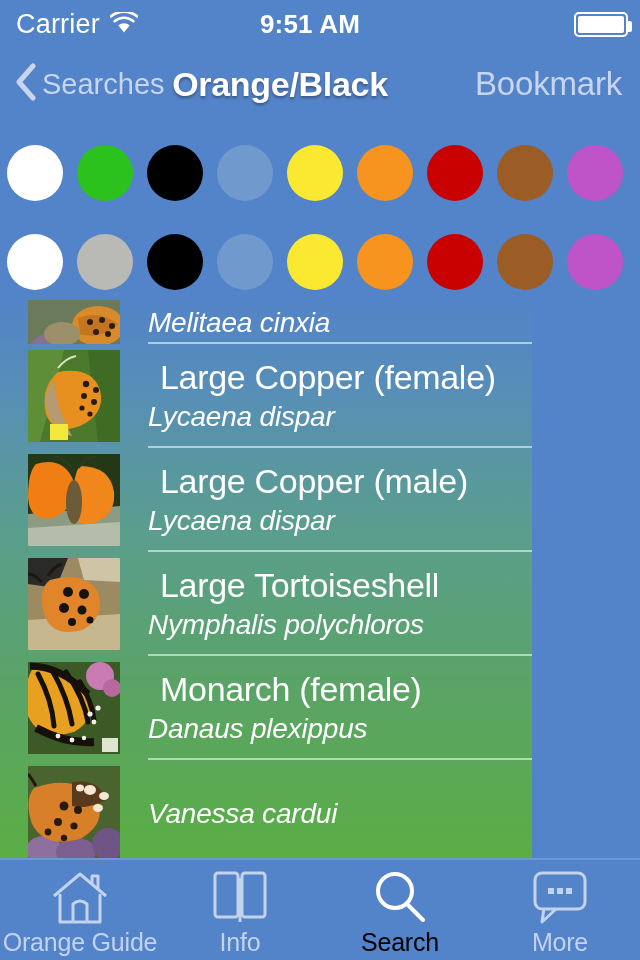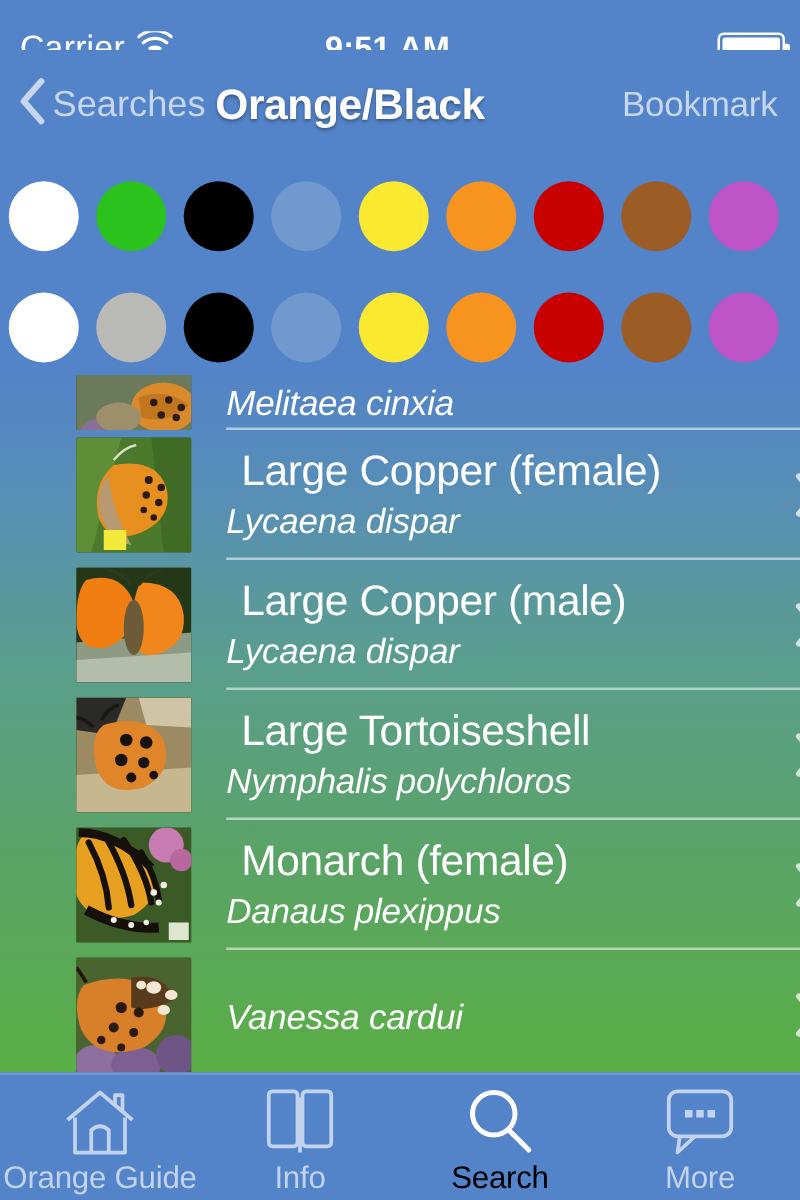--- a/index.html
+++ b/index.html
@@ -6,21 +6,21 @@
   html,body { width:640px; height:960px; overflow:hidden; }
   body {
     font-family:"Liberation Sans", sans-serif;
     background:#5383c8;
     -webkit-font-smoothing:antialiased;
   }
   #app { position:relative; width:640px; height:960px; overflow:hidden; }
 
   
   .statusbar {
-    position:absolute; top:18px; left:0; width:640px; height:40px;
+    position:absolute; top:4px; left:0; width:640px; height:40px;
     background:#5383c8; color:#ffffff;
     display:flex; align-items:center;
   }
   .sb-left { position:absolute; left:16px; display:flex; align-items:center; gap:10px; }
   .sb-carrier { font-size:27px; letter-spacing:0.2px; }
   .sb-wifi { display:block; }
   .sb-time {
     position:absolute; left:0; width:620px; text-align:center;
     font-size:26px; font-weight:bold; letter-spacing:0.2px;
   }
@@ -42,45 +42,44 @@
     color:#c7d5ef; font-size:29px; cursor:pointer;
   }
   .nav-back .chev { display:block; margin-top:2px; }
   .nav-title {
     position:absolute; left:0; width:560px; text-align:center;
     font-size:34px; font-weight:bold; color:#ffffff;
     text-shadow:0 2px 3px rgba(0,0,0,0.35);
     letter-spacing:-0.3px;
   }
   .nav-right {
-    position:absolute; right:18px; color:#c7d5ef; font-size:28px; cursor:pointer;
+    position:absolute; right:18px; color:#c7d5ef; font-size:33px; cursor:pointer;
     letter-spacing:-0.2px;
   }
 
   
   .swatch-panel {
     position:absolute; top:128px; left:0; width:640px; height:167px;
     background:#5383c8;
   }
   .swatch-row { position:absolute; left:0; width:640px; height:56px;
     display:flex; align-items:center; }
   .swatch-row.r1 { top:17px; }
   .swatch-row.r2 { top:106px; }
   .swatch {
     width:56px; height:56px; border-radius:50%;
     margin-left:7px; margin-right:7px; flex:0 0 auto; cursor:pointer;
   }
   .swatch:first-child { margin-left:7px; }
 
   
   .list-wrap {
-    position:absolute; top:295px; left:0; width:640px; height:563px;
+    position:absolute; top:295px; left:0; width:532px; height:563px;
     background:linear-gradient(to bottom, #5383c8 0%, #578fb6 18%, #5a9e8d 42%, #5aa368 68%, #5aae45 100%);
     overflow:hidden;
-    padding-left:33px;
   }
   .row { position:relative; width:640px; display:flex; align-items:center; }
   .row-sep {
     position:absolute; left:148px; right:0; bottom:0; height:2px;
     background:rgba(255,255,255,0.55);
   }
   .thumb {
     flex:0 0 auto; width:92px; height:92px; margin-left:28px; margin-right:28px;
     border-radius:1px; overflow:hidden; background:#3a5a2a;
     position:relative;

